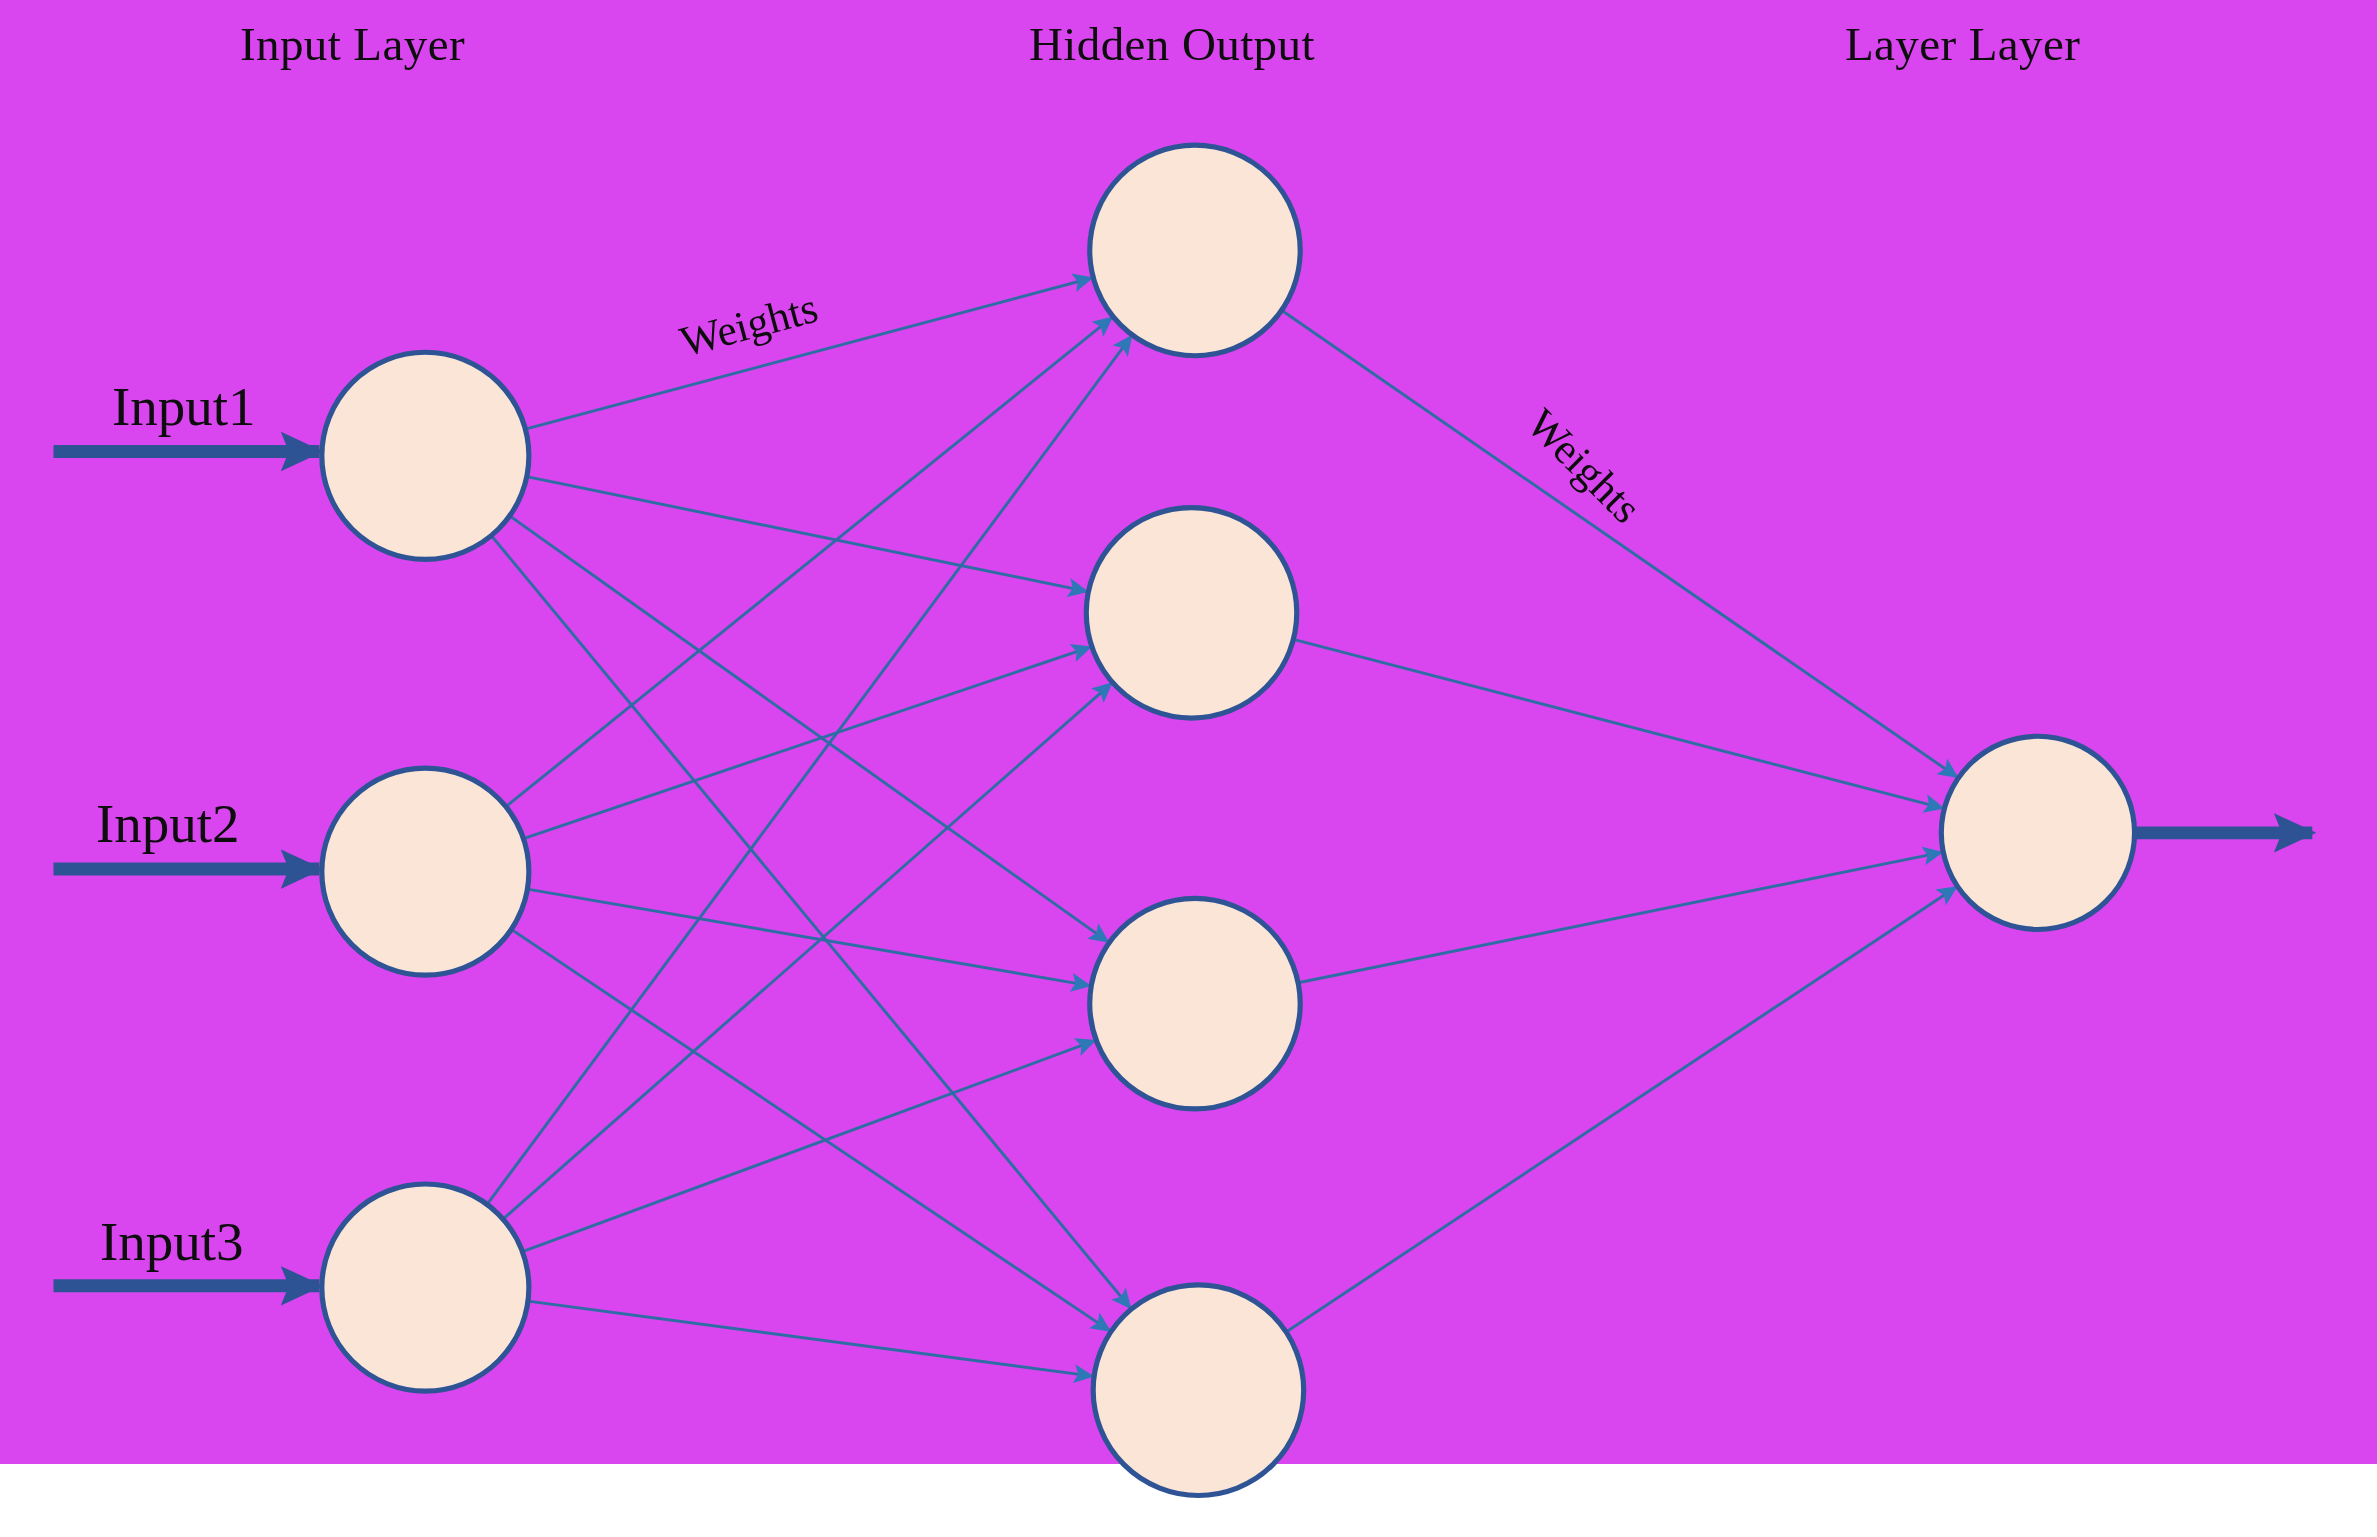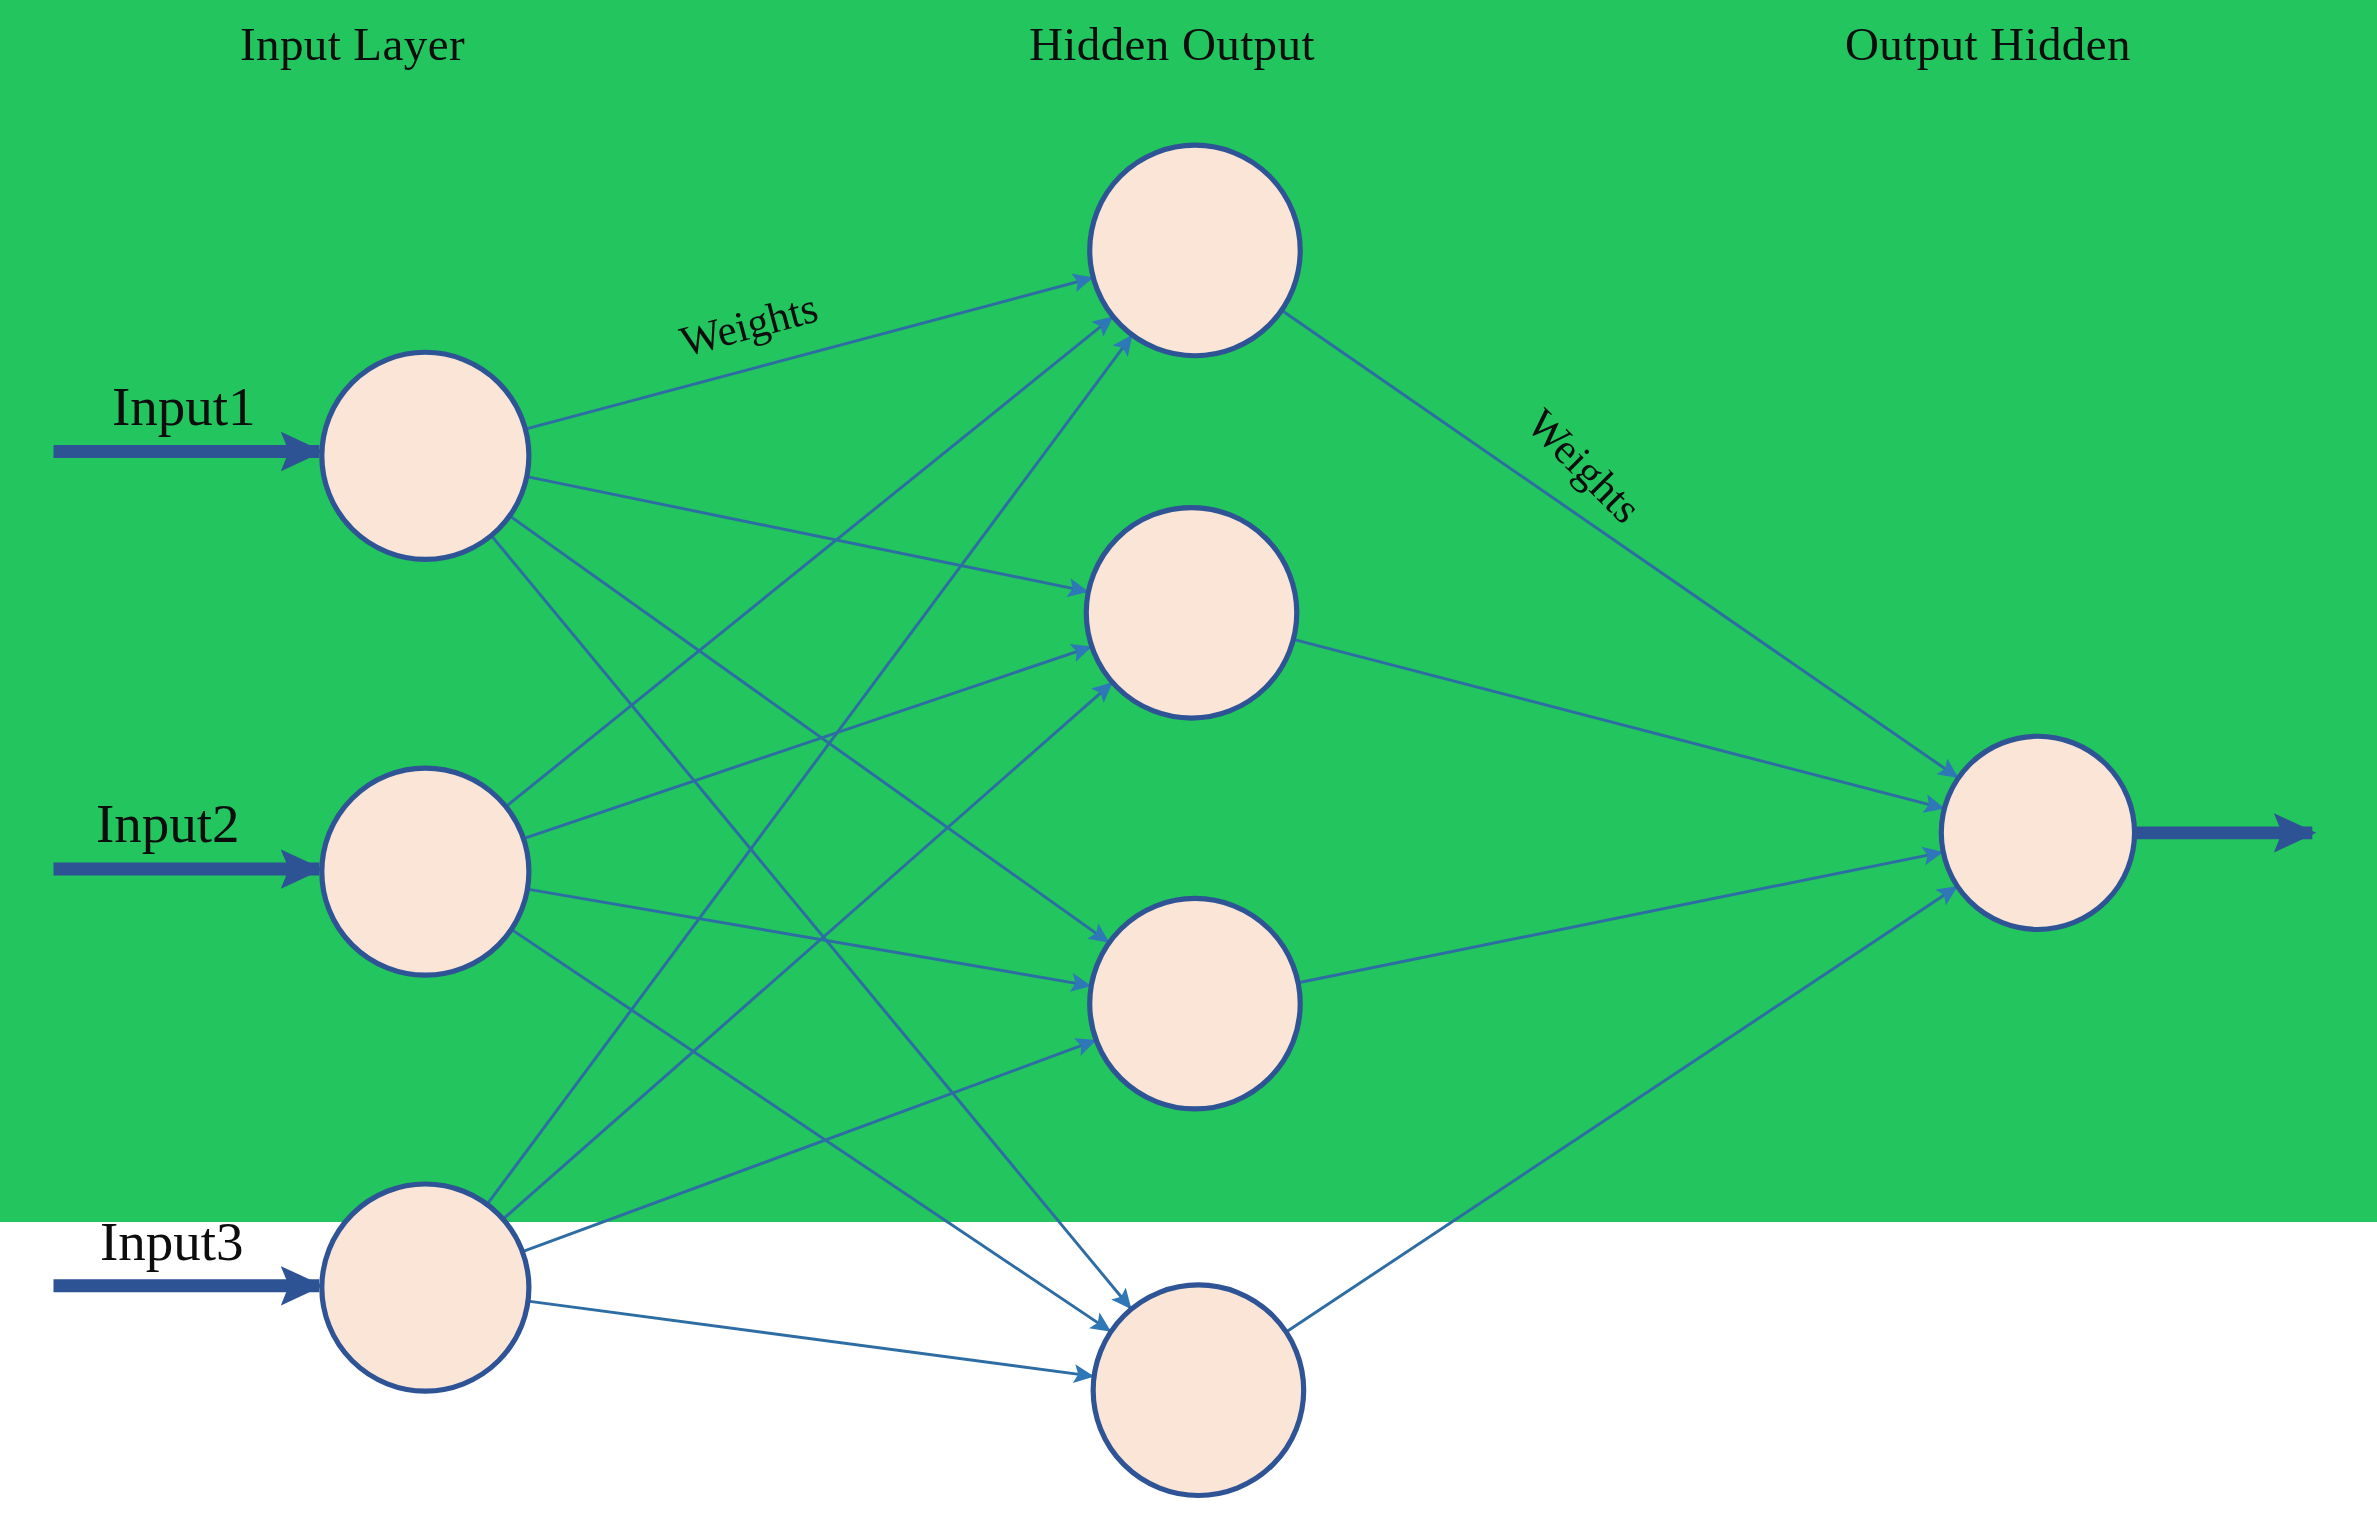--- a/index.html
+++ b/index.html
@@ -9,22 +9,22 @@
   }
   body {
     width: 2377px;
     height: 1538px;
     font-family: "Liberation Serif", "DejaVu Serif", serif;
     overflow: hidden;
   }
   #canvas {
     position: relative;
     width: 2377px;
-    height: 1222px;
-    background: #22c55e;
+    height: 1464px;
+    background: #d946ef;
   }
   #net-svg {
     position: absolute;
     top: 0;
     left: 0;
     width: 2377px;
     height: 1538px;
   }
   .layer-title {
     position: absolute;
@@ -111,21 +111,21 @@
         <circle cx="1385" cy="290" r="122" class="node-circle"></circle>
         <circle cx="1381" cy="710" r="122" class="node-circle"></circle>
         <circle cx="1385" cy="1163" r="122" class="node-circle"></circle>
         <circle cx="1389" cy="1611" r="122" class="node-circle"></circle>
         <circle cx="2362" cy="965" r="112" class="node-circle"></circle>
       </g>
   </svg>
 
   <div class="layer-title" style="left:240px; top:17.3px;">Input Layer</div>
   <div class="layer-title" style="left:1029px; top:17.3px;">Hidden Output</div>
-  <div class="layer-title" style="left:1845px; top:17.3px;">Output Hidden</div>
+  <div class="layer-title" style="left:1845px; top:17.3px;">Layer Layer</div>
 
   <div class="input-label" style="left:112px; top:375px;">Input1</div>
   <div class="input-label" style="left:96px; top:792px;">Input2</div>
   <div class="input-label" style="left:100px; top:1210px;">Input3</div>
 
   <div class="weights-label" style="left:675px; top:319px; transform: rotate(-15deg);">Weights</div>
   <div class="weights-label" style="left:1552px; top:399px; transform: rotate(45deg);">Weights</div>
 
 </div>
 

